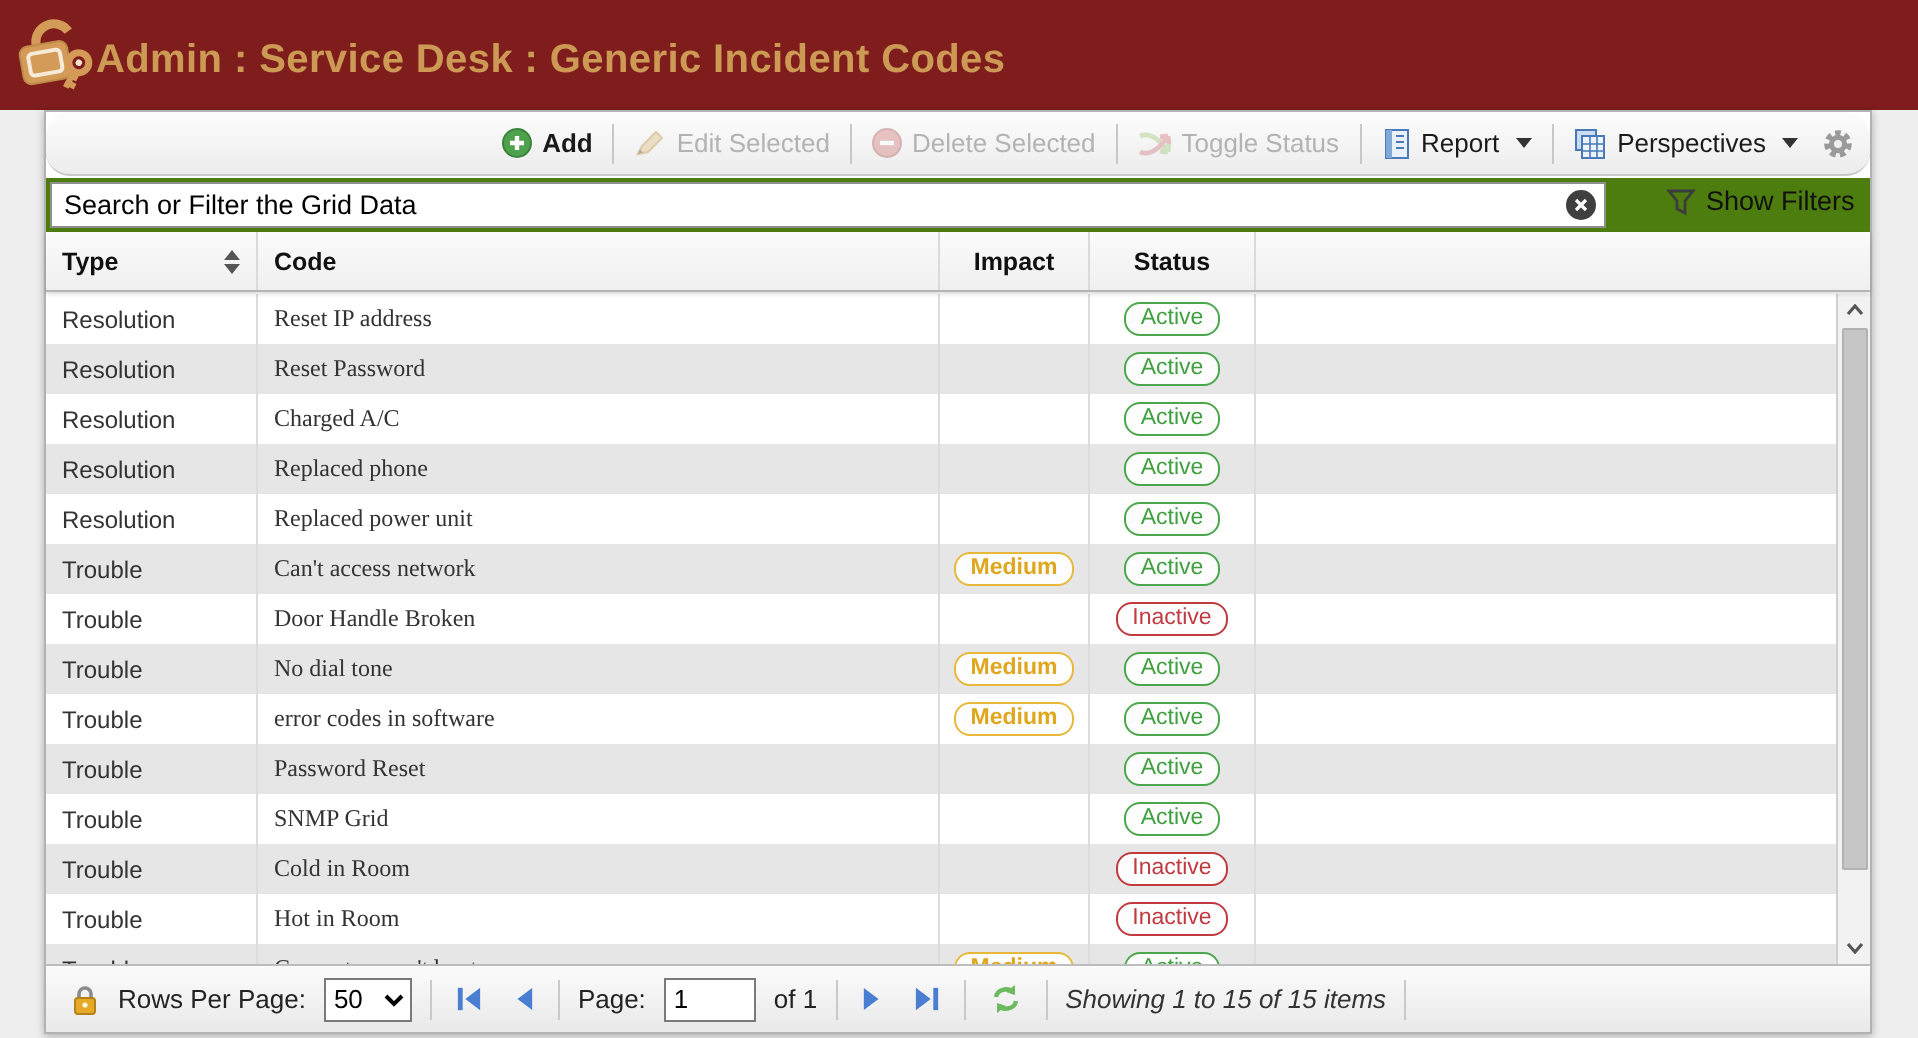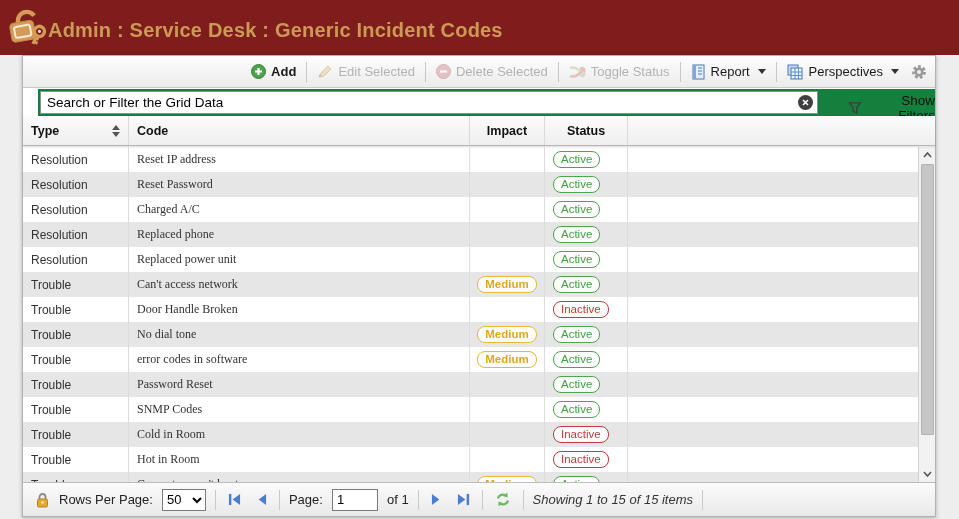--- a/index.html
+++ b/index.html
@@ -11,30 +11,30 @@
   .app-icon { position:absolute; left:7px; top:5px; width:42px; height:44px; }
   .page-title { position:absolute; left:48px; top:19px; font-size:20px; font-weight:700; color:#cd9a55; letter-spacing:.2px; }
 
   
   .panel { position:absolute; left:22px; top:55px; width:914px; height:462px; background:#fff;
            border:1px solid #b2b2b2; box-shadow:0 1px 4px rgba(0,0,0,.28); }
 
   
   .toolbar { position:absolute; left:0; top:0; right:0; height:32px;
              background:linear-gradient(#fdfdfd,#ececec); border-bottom:1px solid #c9c9c9;
-             display:flex; align-items:center; justify-content:flex-end; gap:10px; padding-right:8px; }
+             display:flex; align-items:center; justify-content:flex-end; gap:10px; padding-right:8px;border-radius:12px; }
   .tb-btn { display:flex; align-items:center; gap:5px; font-size:13px; color:#1a1a1a; cursor:pointer; white-space:nowrap; }
   .tb-btn.add { font-weight:700; }
   .tb-btn.disabled { color:#b3b3b3; cursor:default; }
   .tb-sep { width:1px; height:20px; background:#c7c7c7; }
   .caret { width:0; height:0; border-left:4px solid transparent; border-right:4px solid transparent; border-top:5px solid #333; margin-left:3px; }
   .gear { margin-left:2px; cursor:pointer; }
 
   
-  .search-row { position:absolute; left:15px; top:33px; right:0; height:27px; background:#15803d;padding-left:30px; }
+  .search-row { position:absolute; left:0; top:33px; right:0; height:27px; background:#4d7c0f;padding-left:30px; }
   .search-wrap { position:absolute; left:2px; top:2px; width:778px; height:23px; }
   .search-input { width:100%; height:100%; border:1px solid #8f8f8f; padding:0 24px 0 6px; font-size:13.5px; color:#000;
                   font-family:inherit; background:#fff; border-radius:0; }
   .clear-btn { position:absolute; right:5px; top:4px; width:15px; height:15px; border-radius:50%; background:#3f3f3f;
                display:flex; align-items:center; justify-content:center; cursor:pointer; }
   .show-filters { position:absolute; left:810px; top:4px; display:flex; align-items:center; gap:5px;
                   font-size:13.5px; color:#111; cursor:pointer;text-align:right; }
 
   
   .grid-head { position:absolute; left:0; top:60px; right:0; height:30px;
@@ -52,21 +52,21 @@
 
   
   .grid-body { position:absolute; left:0; top:91px; right:0; bottom:34px; overflow:hidden; background:#fff; }
   .rows { position:absolute; left:0; top:0; width:896px; }
   .grid-row { display:flex; height:25px; font-size:12px; color:#333; background:#fff; cursor:pointer; }
   .grid-row.alt { background:#e6e6e6; }
   .cell { display:flex; align-items:center; padding:0 8px; border-right:1px solid #dcdcdc; height:100%; overflow:hidden; white-space:nowrap; }
   .cell.c-type { width:106px; }
   .cell.c-code { width:341px;font-family:Liberation Serif, serif; }
   .cell.c-impact { width:75px; justify-content:center; }
-  .cell.c-status { width:83px; justify-content:flex-start; }
+  .cell.c-status { width:83px; justify-content:center; }
   .cell.c-fill { flex:1; border-right:none; }
 
   .badge { display:inline-block; padding:0 7px; border-radius:8px; font-size:11.5px; line-height:15px;
            border:1.5px solid; background:#fdfdfd; }
   .badge.active { color:#3fa03f; border-color:#4ca64c; }
   .badge.inactive { color:#c13a40; border-color:#c13a40; }
   .badge.medium { color:#dfa71e; border-color:#e8b83a; font-weight:700; }
 
   
   .vscroll { position:absolute; right:0; top:0; bottom:0; width:17px; background:#f2f2f2; border-left:1px solid #d0d0d0; }
@@ -308,21 +308,21 @@
     <div class="cell c-impact">
       
     </div>
     <div class="cell c-status">
       <span class="badge active">Active</span>
     </div>
     <div class="cell c-fill"></div>
   </div>
         <div class="grid-row">
     <div class="cell c-type">Trouble</div>
-    <div class="cell c-code">SNMP Codes</div>
+    <div class="cell c-code">SNMP Grid</div>
     <div class="cell c-impact">
       
     </div>
     <div class="cell c-status">
       <span class="badge active">Active</span>
     </div>
     <div class="cell c-fill"></div>
   </div>
         <div class="grid-row alt">
     <div class="cell c-type">Trouble</div>

